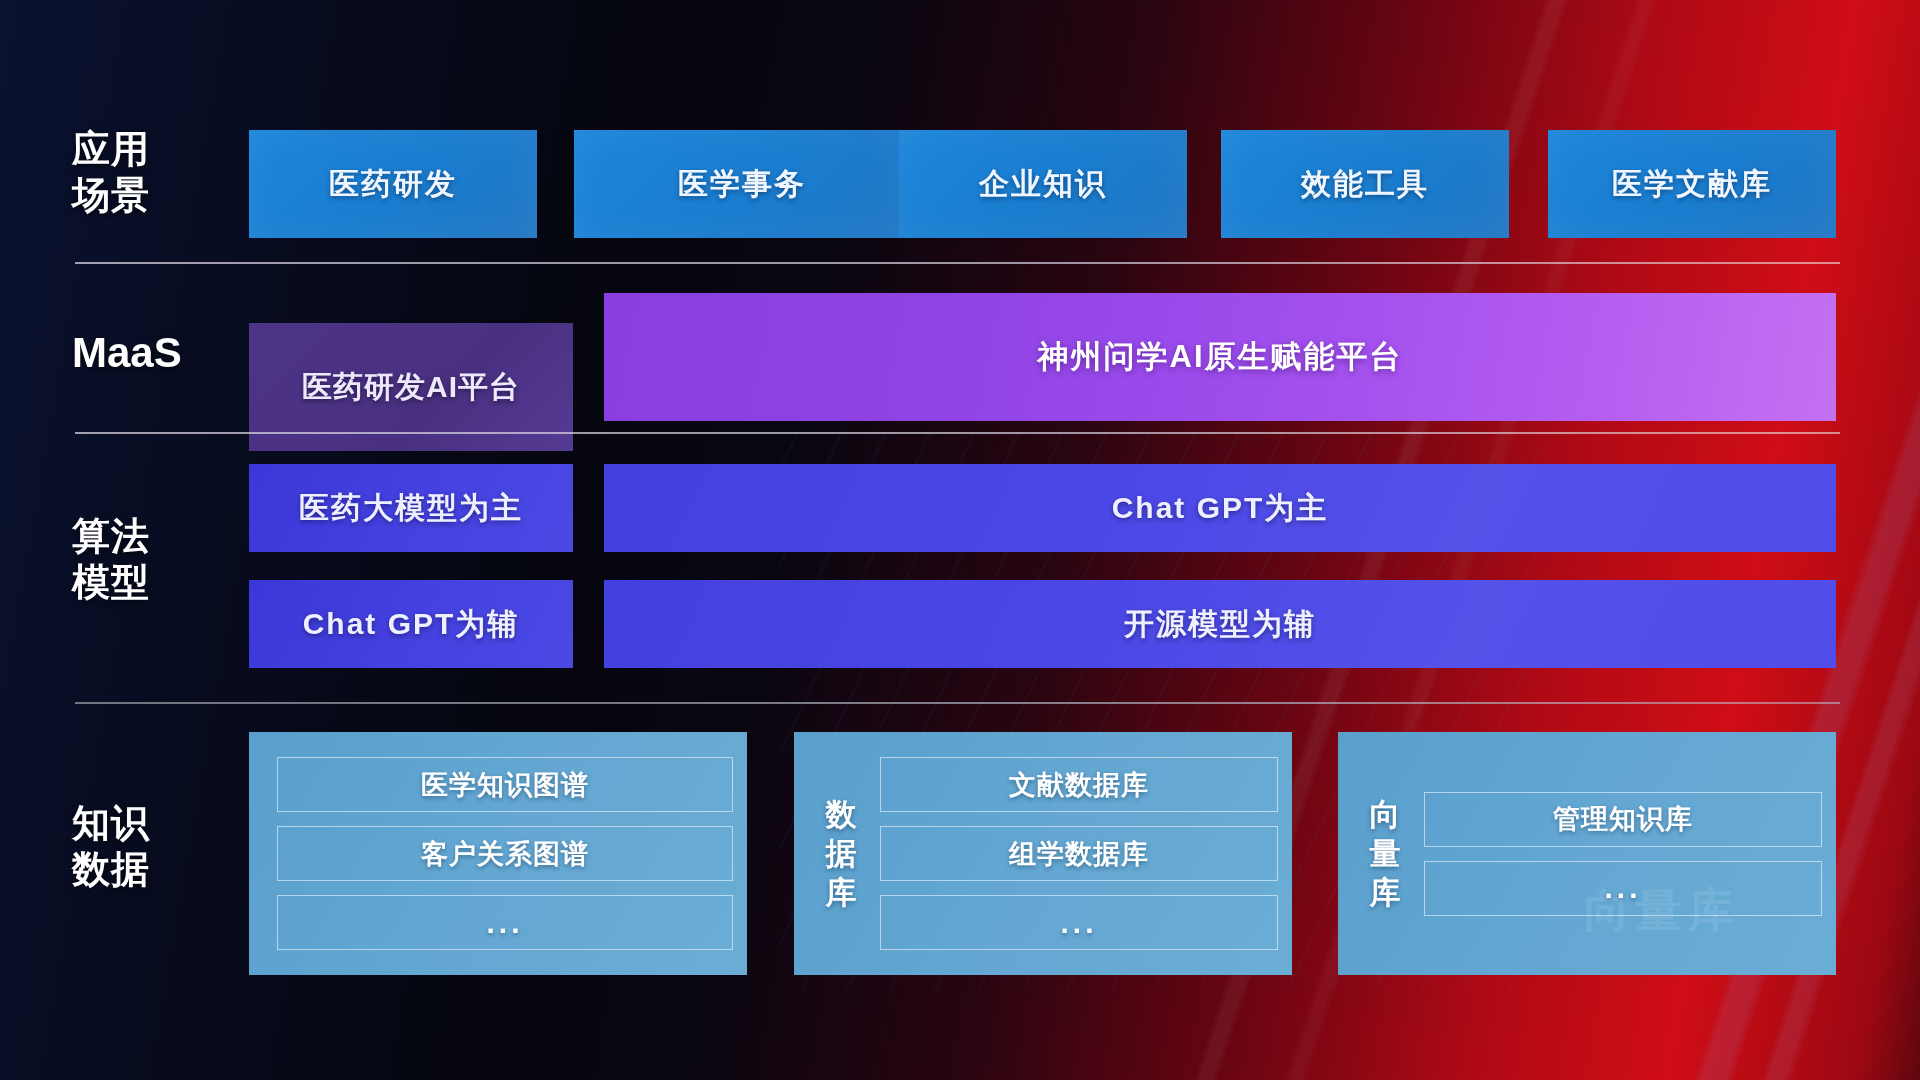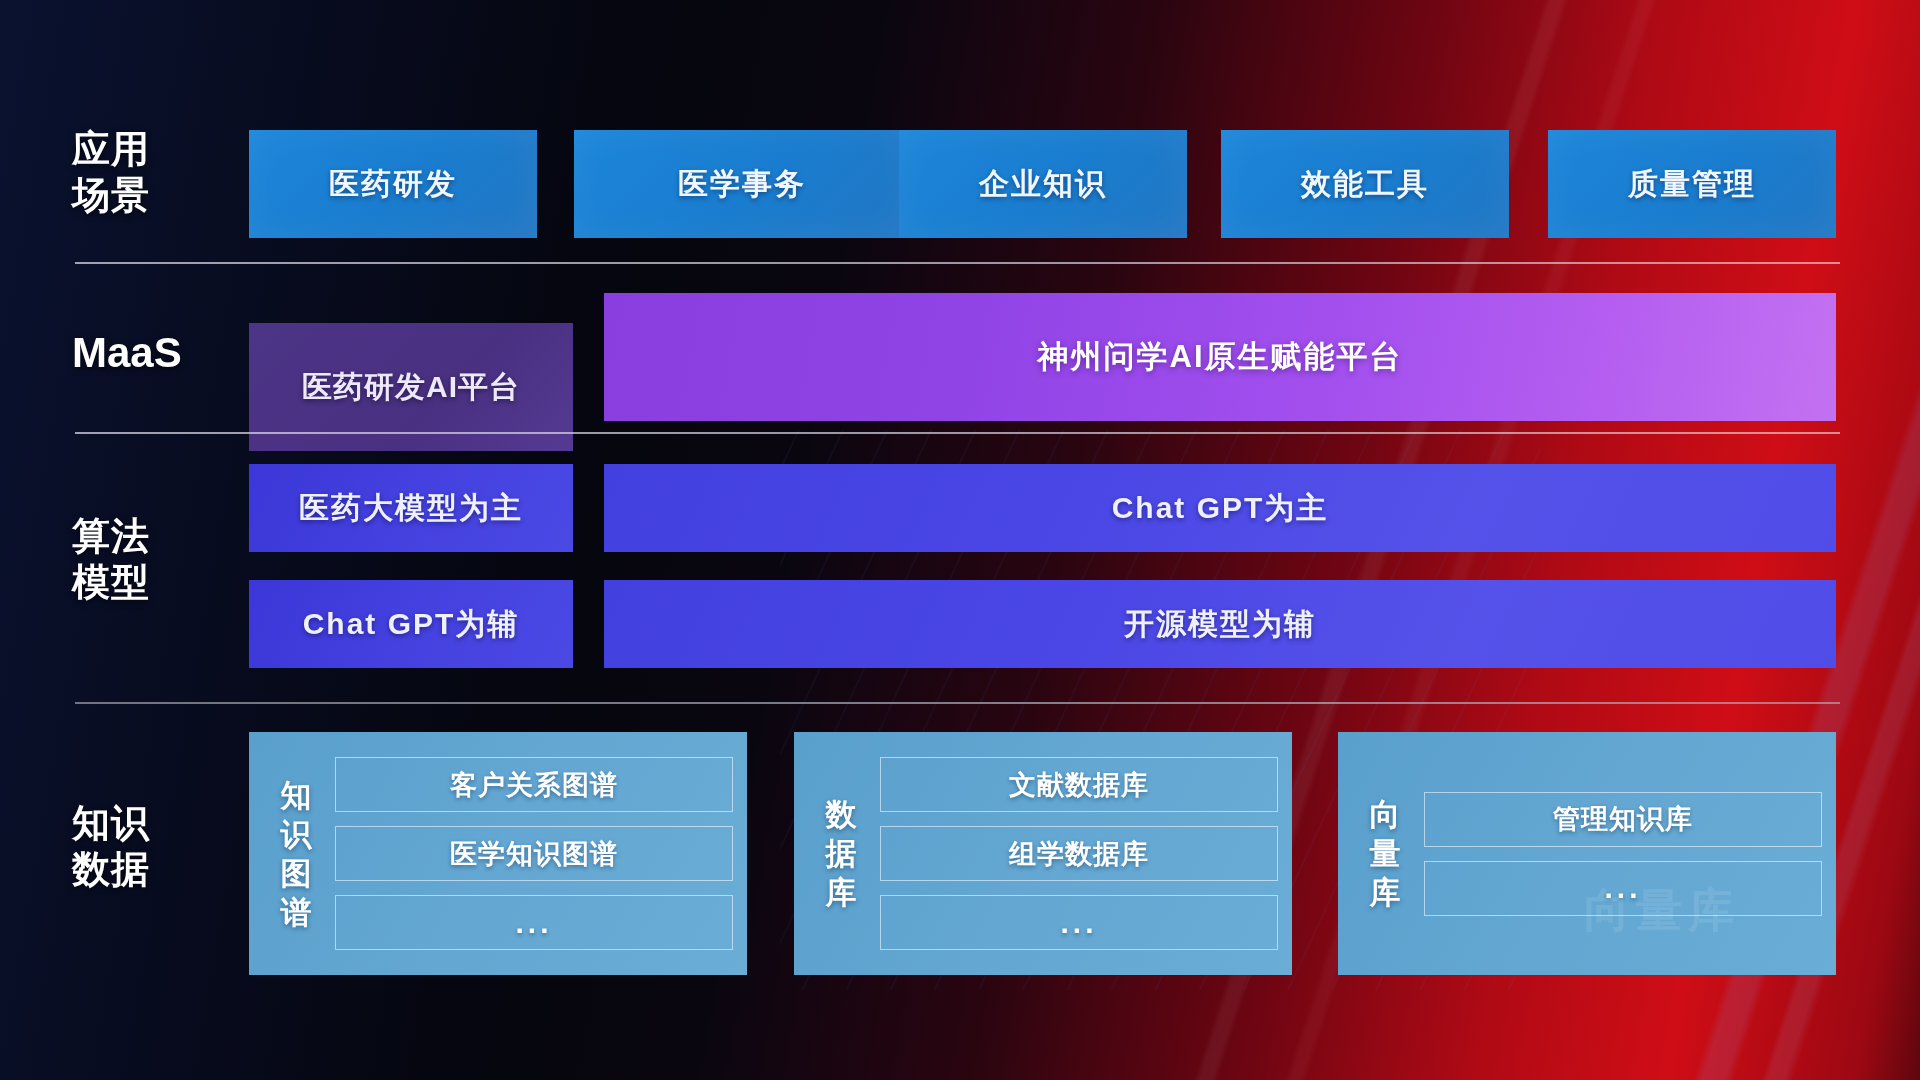--- a/index.html
+++ b/index.html
@@ -177,21 +177,21 @@
   <div class="row">
     <div class="rowlabel" style="top:126px;">
       <div>应用</div>
       <div>场景</div>
     </div>
 
     <div class="appbox" style="left:249px;  top:130px; width:288px;">医药研发</div>
     <div class="appbox" style="left:574px;  top:130px; width:336px;">医学事务</div>
     <div class="appbox" style="left:899px;  top:130px; width:288px;">企业知识</div>
     <div class="appbox" style="left:1221px; top:130px; width:288px;">效能工具</div>
-    <div class="appbox" style="left:1548px; top:130px; width:288px;">质量管理</div>
+    <div class="appbox" style="left:1548px; top:130px; width:288px;">医学文献库</div>
   </div>
 
   <div class="divider" style="top:262px;"></div>
 
   <div class="row">
     <div class="rowlabel latin" style="top:330px;">MaaS</div>
 
     <div class="maas-left" style="left:249px; top:293px; width:324px;">医药研发AI平台</div>
 
     <div class="maas-right" style="left:604px; top:293px; width:1232px;">神州问学AI原生赋能平台</div>
@@ -214,24 +214,23 @@
 
   <div class="divider dim" style="top:702px;"></div>
 
   <div class="row">
     <div class="rowlabel" style="top:800px;">
       <div>知识</div>
       <div>数据</div>
     </div>
 
     <div class="kgroup" style="left:249px; top:732px; width:498px;">
-      <div class="kgroup-label">知识图谱</div>
       <div class="kitems">
+        <div class="kitem">医学知识图谱</div>
         <div class="kitem">客户关系图谱</div>
-        <div class="kitem">医学知识图谱</div>
         <div class="kitem dots">...</div>
       </div>
     </div>
 
     <div class="kgroup" style="left:794px; top:732px; width:498px;">
       <div class="kgroup-label">数据库</div>
       <div class="kitems">
         <div class="kitem">文献数据库</div>
         <div class="kitem">组学数据库</div>
         <div class="kitem dots">...</div>

